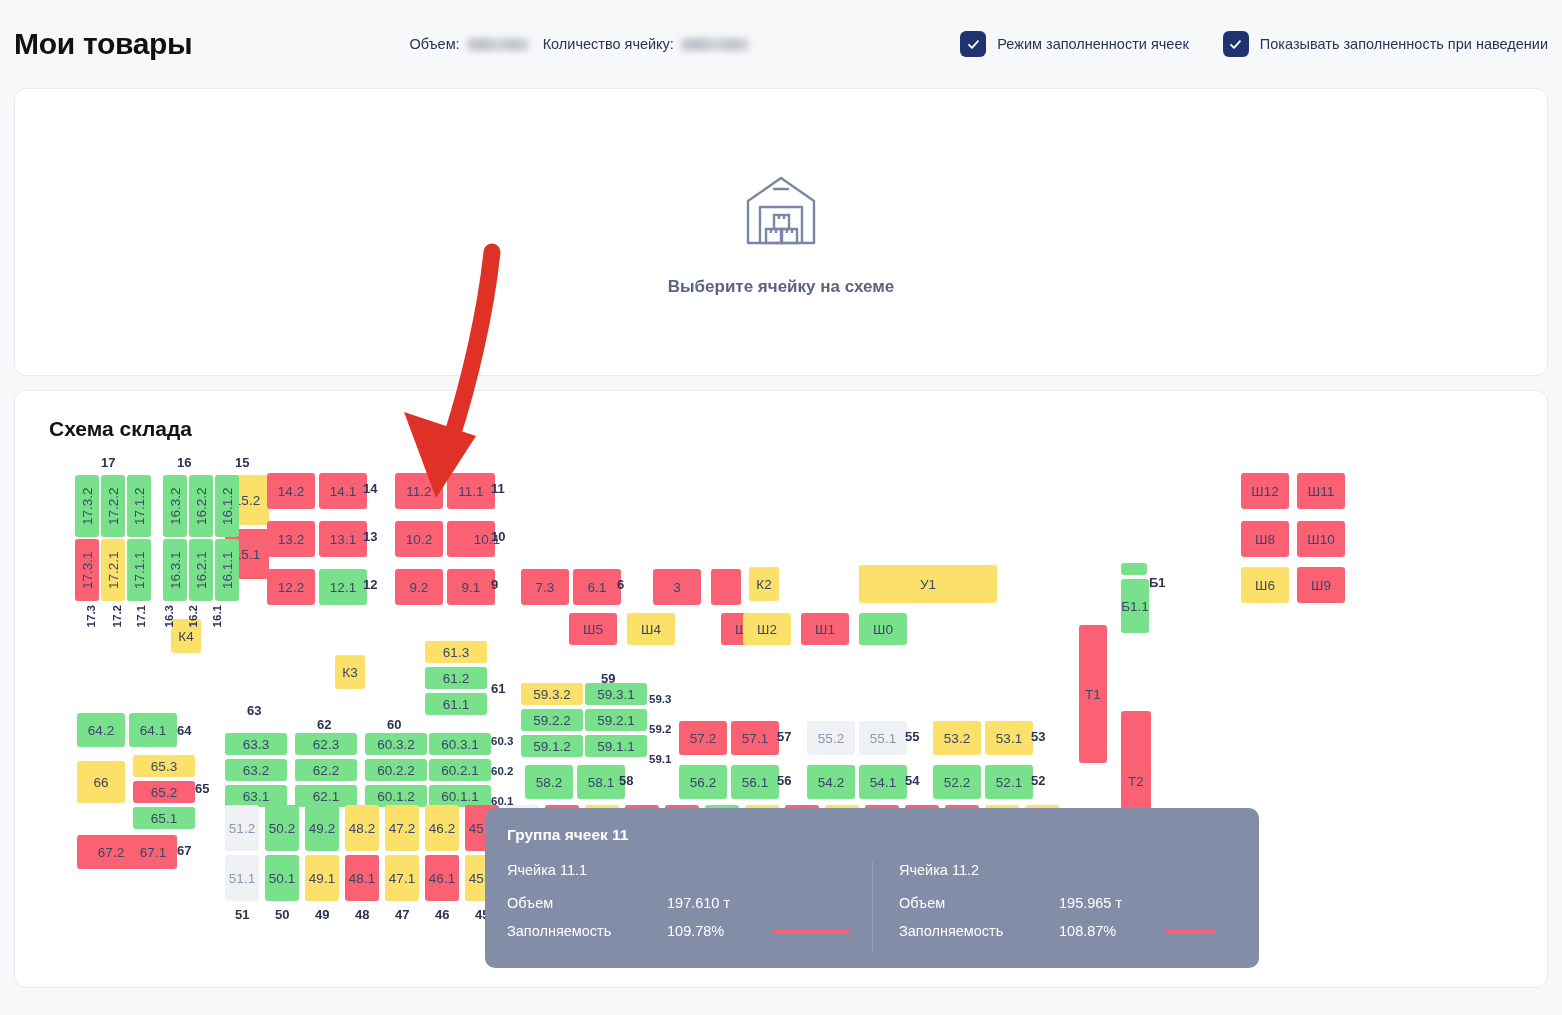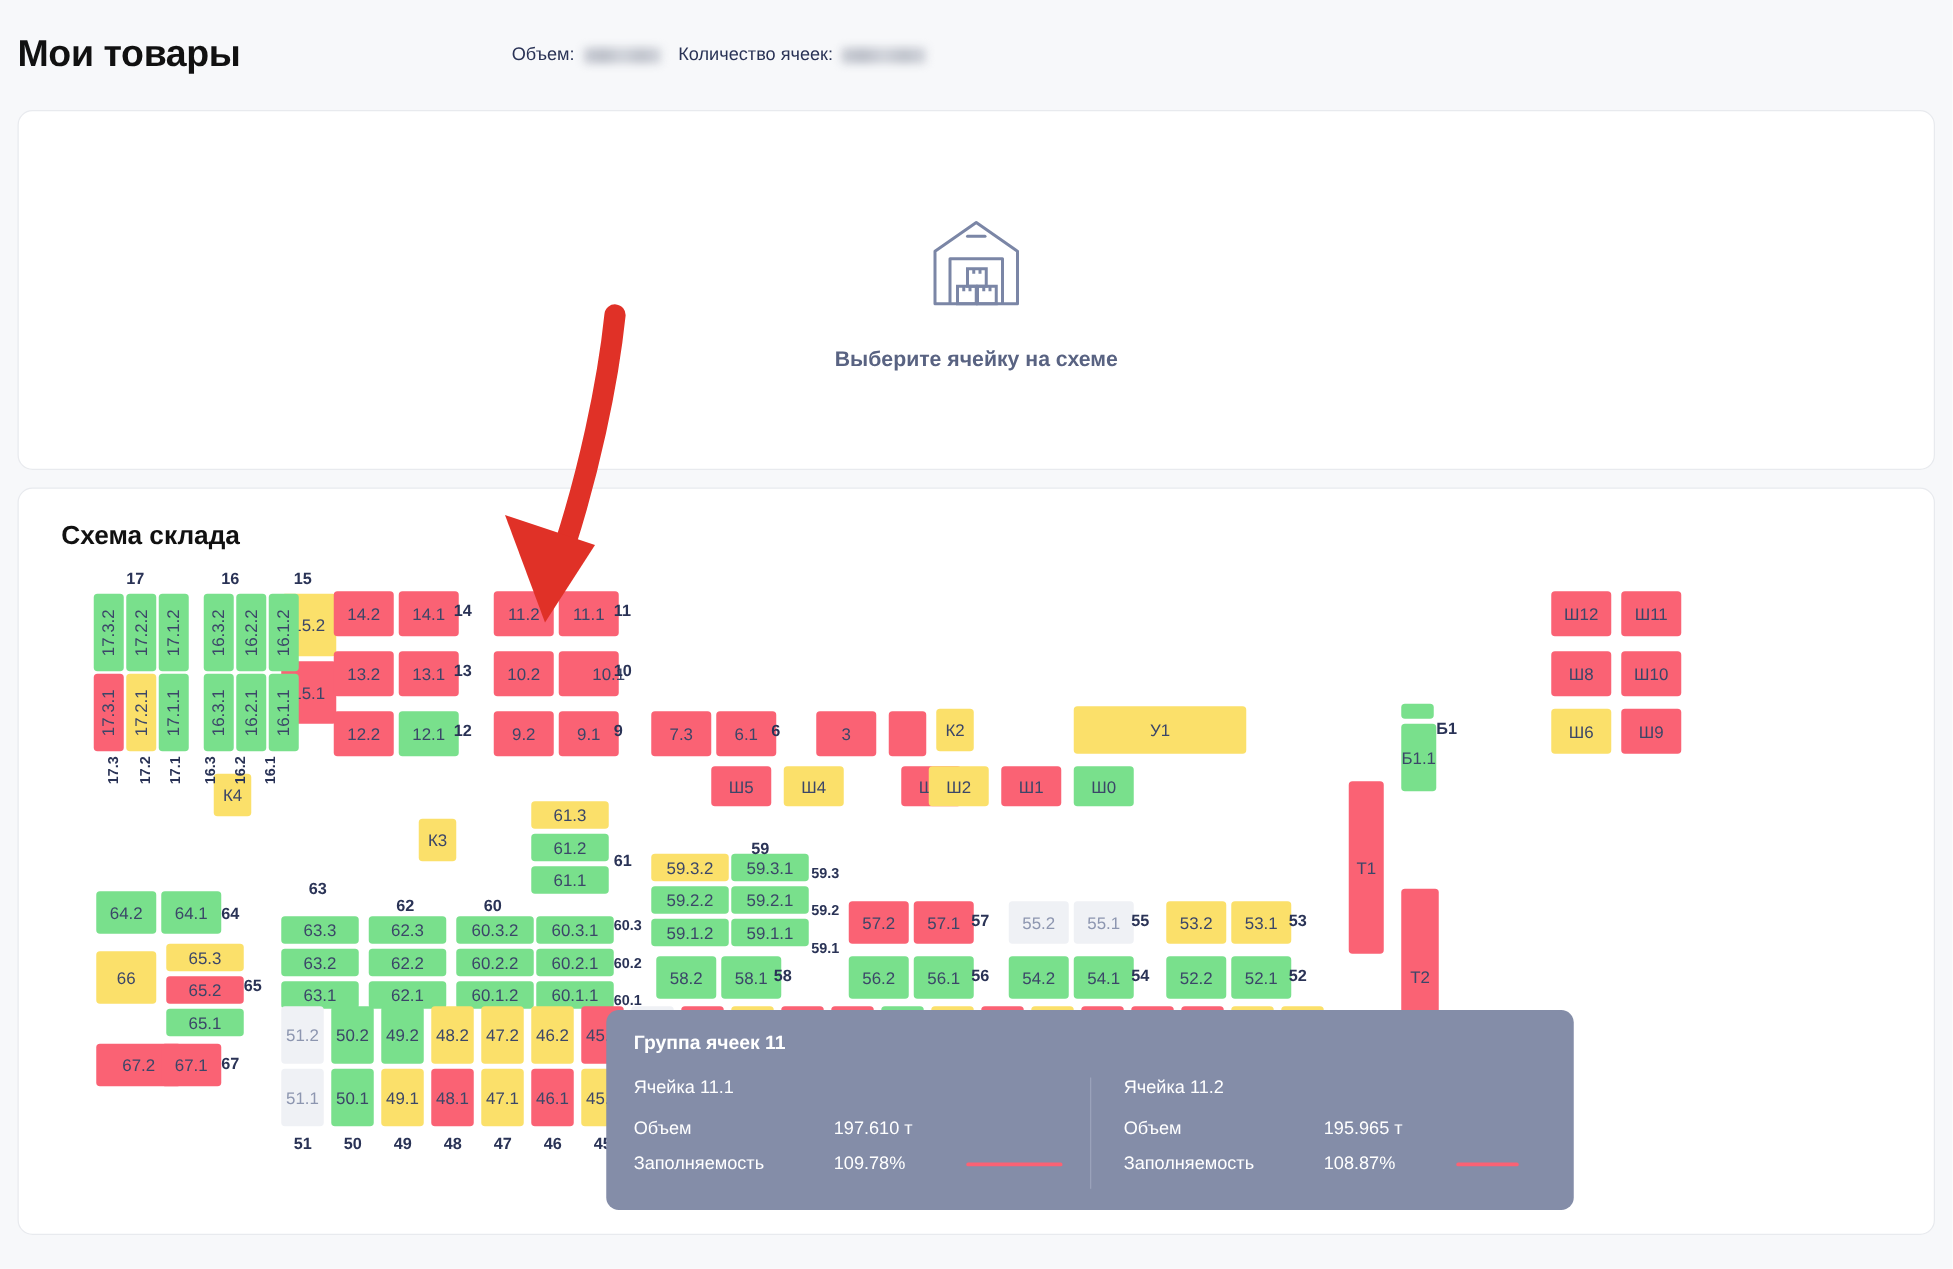--- a/index.html
+++ b/index.html
@@ -96,25 +96,43 @@
 
 <div class="topbar">
   <h1 class="page-title">Мои товары</h1>
 
   <div class="stats">
     <div class="stat">
       <span>Объем:</span>
       <span class="blurv blur-a"></span>
     </div>
     <div class="stat">
-      <span>Количество ячеек:</span>
+      <span>Количество ячейку:</span>
       <span class="blurv blur-b"></span>
     </div>
   </div>
 
+  <div class="checks">
+    <div class="chk">
+      <span class="chkbox">
+        <svg width="15" height="15" viewBox="0 0 15 15">
+            <path d="M3 7.8 L6 10.8 L12 4.2" stroke="#fff" stroke-width="1.8" fill="none" stroke-linecap="round" stroke-linejoin="round"></path>
+          </svg>
+      </span>
+      <span class="chk-label">Режим заполненности ячеек</span>
+    </div>
+    <div class="chk">
+      <span class="chkbox">
+        <svg width="15" height="15" viewBox="0 0 15 15">
+            <path d="M3 7.8 L6 10.8 L12 4.2" stroke="#fff" stroke-width="1.8" fill="none" stroke-linecap="round" stroke-linejoin="round"></path>
+          </svg>
+      </span>
+      <span class="chk-label">Показывать заполненность при наведении</span>
+    </div>
+  </div>
 </div>
 
 <div class="card card-empty">
   <span>
     <svg width="86" height="86" viewBox="0 0 86 86" fill="none" stroke="#7b86a6" stroke-width="2.4">
       <path d="M10 34 L43 11 L76 34 L76 76 L10 76 Z" stroke-linejoin="round"></path>
       <path d="M22 76 L22 40 L64 40 L64 76" stroke-linejoin="round"></path>
       <path d="M36 22 L50 22" stroke-linecap="round"></path>
       <rect x="36" y="48" width="15" height="14"></rect>
       <rect x="28" y="62" width="15" height="14"></rect>

